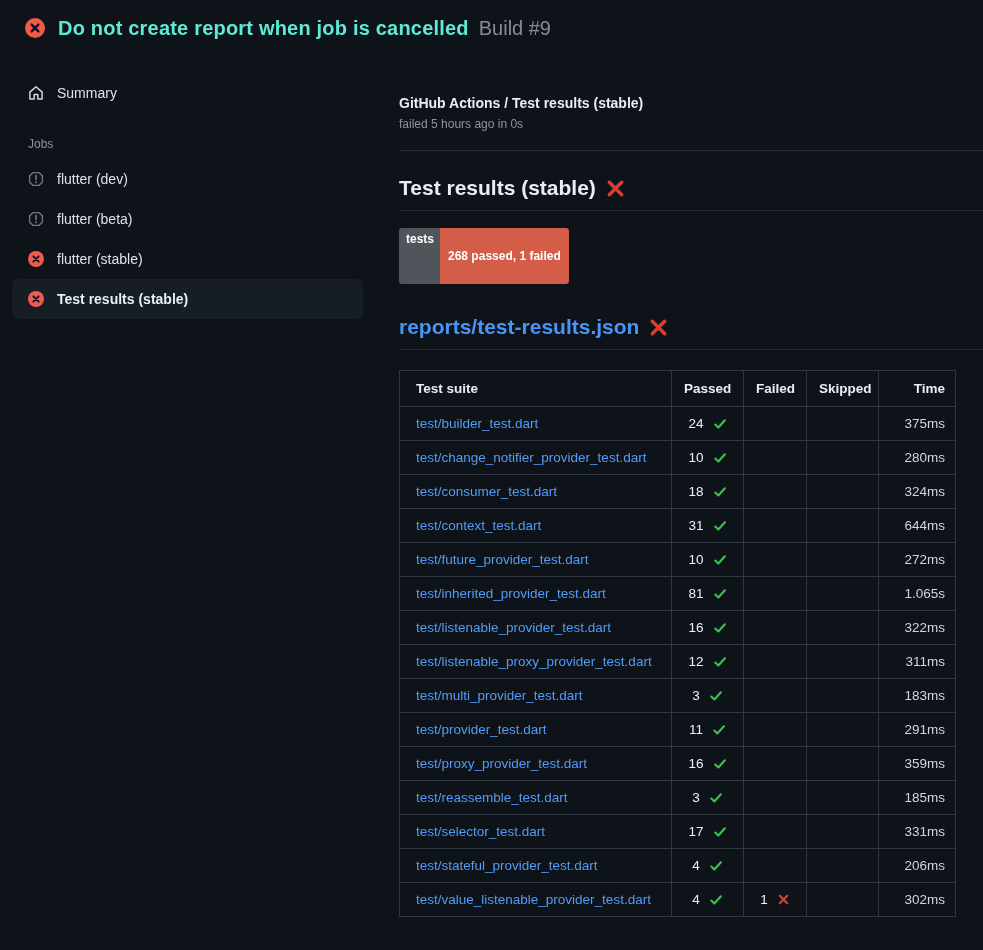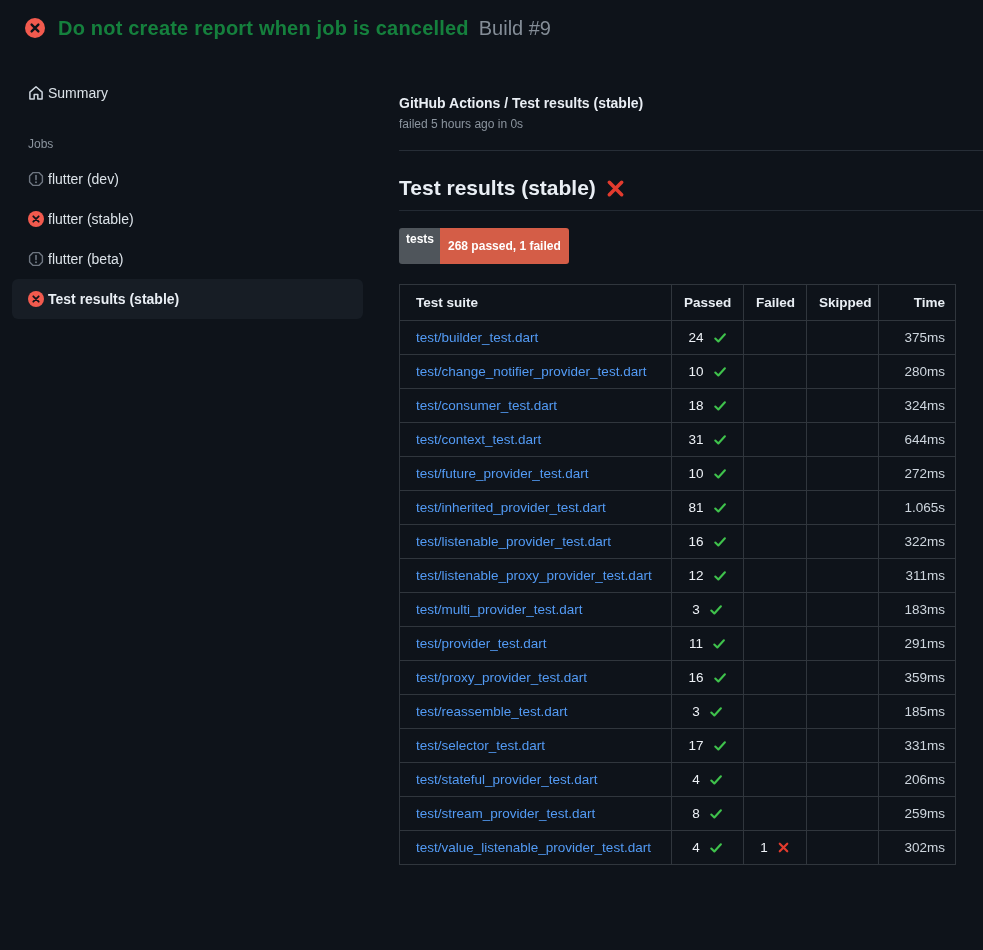--- a/index.html
+++ b/index.html
@@ -12,30 +12,30 @@
   }
   .icon { display:inline-flex; align-items:center; justify-content:center; flex:none; }
   .icon svg { display:block; }
 
   
   .run-header {
     height:56px;
     display:flex; align-items:center;
     padding-left:25px; gap:13px;
   }
-  .run-title { font-size:20px; font-weight:700; color:#15803d; letter-spacing:.2px; }
+  .run-title { font-size:20px; font-weight:700; color:#5eead4; letter-spacing:.2px; }
   .build-number { font-size:20px; font-weight:400; color:#848d97; margin-left:-3px; }
 
   
   .layout { display:flex; align-items:flex-start; }
 
   
   .sidebar { width:375px; flex:none; padding:17px 12px 0 12px; }
   .side-item {
-    display:flex; align-items:center; gap:4px;
+    display:flex; align-items:center; gap:13px;
     height:40px; padding:0 16px; border-radius:6px;
     font-size:14px; color:#dbe2e8; cursor:pointer;
   }
   .side-item.selected { background:#171d25; font-weight:700; color:#e9eef4; }
   .jobs-label { font-size:12px; color:#8b949e; margin:24px 0 8px 16px; }
 
   
   .main { flex:1; padding:39px 0 0 24px; min-width:0; }
   .breadcrumb { font-size:14px; font-weight:700; color:#e9eef4; }
   .status-line { font-size:12px; color:#8b949e; margin-top:6px; }
@@ -45,21 +45,21 @@
     display:flex; align-items:center; gap:10px;
     font-size:21px; font-weight:700;
     padding-bottom:10px; border-bottom:1px solid #232a33;
   }
   h1.section-title { color:#e9eef4; margin-top:25px; }
   h2.report-title  { margin-top:31px; }
   h2.report-title a { color:#4795f7; text-decoration:none; }
 
   .badge { display:inline-flex; margin-top:17px; font-size:12px; font-weight:600; line-height:1; }
   .badge-label { background:#4f555b; color:#ffffff; padding:5px 6px 5px 7px; border-radius:3px 0 0 3px;text-align:center; }
-  .badge-value { background:#d45d47; color:#fff; padding:12px 8px; border-radius:0 3px 3px 0; }
+  .badge-value { background:#d45d47; color:#fff; padding:22px 8px; border-radius:0 3px 3px 0; }
 
   .summary-line { margin-top:23px; font-size:14px; color:#dde3ea; }
   .summary-line b { font-weight:700; color:#eef2f7; }
 
   
   table.results {
     margin-top:20px; border-collapse:collapse;
     width:556px; table-layout:fixed; font-size:13.5px;
   }
   .results th, .results td { border:1px solid #30363d; padding:0 12px; height:34px; }
@@ -103,36 +103,36 @@
             <svg width="16" height="16" viewBox="0 0 16 16" fill="none">
       <path d="M5.1 1.6 L10.9 1.6 L14.4 5.1 L14.4 10.9 L10.9 14.4 L5.1 14.4 L1.6 10.9 L1.6 5.1 Z" stroke="#6e7681" stroke-width="1.4" stroke-linejoin="round"></path>
       <path d="M8 4.6 L8 8.6" stroke="#6e7681" stroke-width="1.6" stroke-linecap="round"></path>
       <circle cx="8" cy="11.2" r="1" fill="#6e7681"></circle>
             </svg>
           </span>
           <span>flutter (dev)</span>
         </div>
         <div class="side-item">
           <span class="icon">
-            <svg width="16" height="16" viewBox="0 0 16 16">
-      <circle cx="8" cy="8" r="8" fill="#f25a4e"></circle>
-      <path d="M5.3 5.3 L10.7 10.7 M10.7 5.3 L5.3 10.7" stroke="#0e131a" stroke-width="1.8" stroke-linecap="round"></path>
-            </svg>
-          </span>
-          <span>flutter (stable)</span>
-        </div>
-        <div class="side-item">
-          <span class="icon">
             <svg width="16" height="16" viewBox="0 0 16 16" fill="none">
       <path d="M5.1 1.6 L10.9 1.6 L14.4 5.1 L14.4 10.9 L10.9 14.4 L5.1 14.4 L1.6 10.9 L1.6 5.1 Z" stroke="#6e7681" stroke-width="1.4" stroke-linejoin="round"></path>
       <path d="M8 4.6 L8 8.6" stroke="#6e7681" stroke-width="1.6" stroke-linecap="round"></path>
       <circle cx="8" cy="11.2" r="1" fill="#6e7681"></circle>
             </svg>
           </span>
           <span>flutter (beta)</span>
+        </div>
+        <div class="side-item">
+          <span class="icon">
+            <svg width="16" height="16" viewBox="0 0 16 16">
+      <circle cx="8" cy="8" r="8" fill="#f25a4e"></circle>
+      <path d="M5.3 5.3 L10.7 10.7 M10.7 5.3 L5.3 10.7" stroke="#0e131a" stroke-width="1.8" stroke-linecap="round"></path>
+            </svg>
+          </span>
+          <span>flutter (stable)</span>
         </div>
         <div class="side-item selected">
           <span class="icon">
             <svg width="16" height="16" viewBox="0 0 16 16">
       <circle cx="8" cy="8" r="8" fill="#f25a4e"></circle>
       <path d="M5.3 5.3 L10.7 10.7 M10.7 5.3 L5.3 10.7" stroke="#0e131a" stroke-width="1.8" stroke-linecap="round"></path>
             </svg>
           </span>
           <span>Test results (stable)</span>
         </div>
@@ -151,20 +151,28 @@
           <path d="M2.8 2.8 L13.2 13.2 M13.2 2.8 L2.8 13.2" stroke="#e23b2e" stroke-width="3" stroke-linecap="round"></path>
         </svg>
       </span>
     </h1>
 
     <span class="badge">
       <span class="badge-label">tests</span>
       <span class="badge-value">268 passed, 1 failed</span>
     </span>
 
+    <h2 class="report-title">
+      <a href="#">reports/test-results.json</a>
+      <span class="icon">
+        <svg width="19" height="19" viewBox="0 0 16 16">
+          <path d="M2.8 2.8 L13.2 13.2 M13.2 2.8 L2.8 13.2" stroke="#e23b2e" stroke-width="3" stroke-linecap="round"></path>
+        </svg>
+      </span>
+    </h2>
 
 
     <table class="results">
       <colgroup>
         <col style="width:272px">
           <col style="width:72px">
           <col style="width:63px">
           <col style="width:72px">
           <col style="width:77px">
       </colgroup>
@@ -368,34 +376,20 @@
                   <svg width="14" height="14" viewBox="0 0 16 16" fill="none">
       <path d="M2.6 8.6 L6.1 12 L13.6 3.8" stroke="#3fc24c" stroke-width="2.4" stroke-linecap="round" stroke-linejoin="round"></path>
                   </svg>
                 </span>
               </span></td>
             <td class="c-mid"></td>
             <td class="c-mid"></td>
             <td class="c-time">206ms</td>
           </tr>
           <tr>
-            <td class="c-suite"><a href="#">test/stream_provider_test.dart</a></td>
-            <td class="c-mid"><span class="num-icon">
-                <span>8</span>
-                <span class="icon">
-                  <svg width="14" height="14" viewBox="0 0 16 16" fill="none">
-      <path d="M2.6 8.6 L6.1 12 L13.6 3.8" stroke="#3fc24c" stroke-width="2.4" stroke-linecap="round" stroke-linejoin="round"></path>
-                  </svg>
-                </span>
-              </span></td>
-            <td class="c-mid"></td>
-            <td class="c-mid"></td>
-            <td class="c-time">259ms</td>
-          </tr>
-          <tr>
             <td class="c-suite"><a href="#">test/value_listenable_provider_test.dart</a></td>
             <td class="c-mid"><span class="num-icon">
                 <span>4</span>
                 <span class="icon">
                   <svg width="14" height="14" viewBox="0 0 16 16" fill="none">
       <path d="M2.6 8.6 L6.1 12 L13.6 3.8" stroke="#3fc24c" stroke-width="2.4" stroke-linecap="round" stroke-linejoin="round"></path>
                   </svg>
                 </span>
               </span></td>
             <td class="c-mid"><span class="num-icon">

